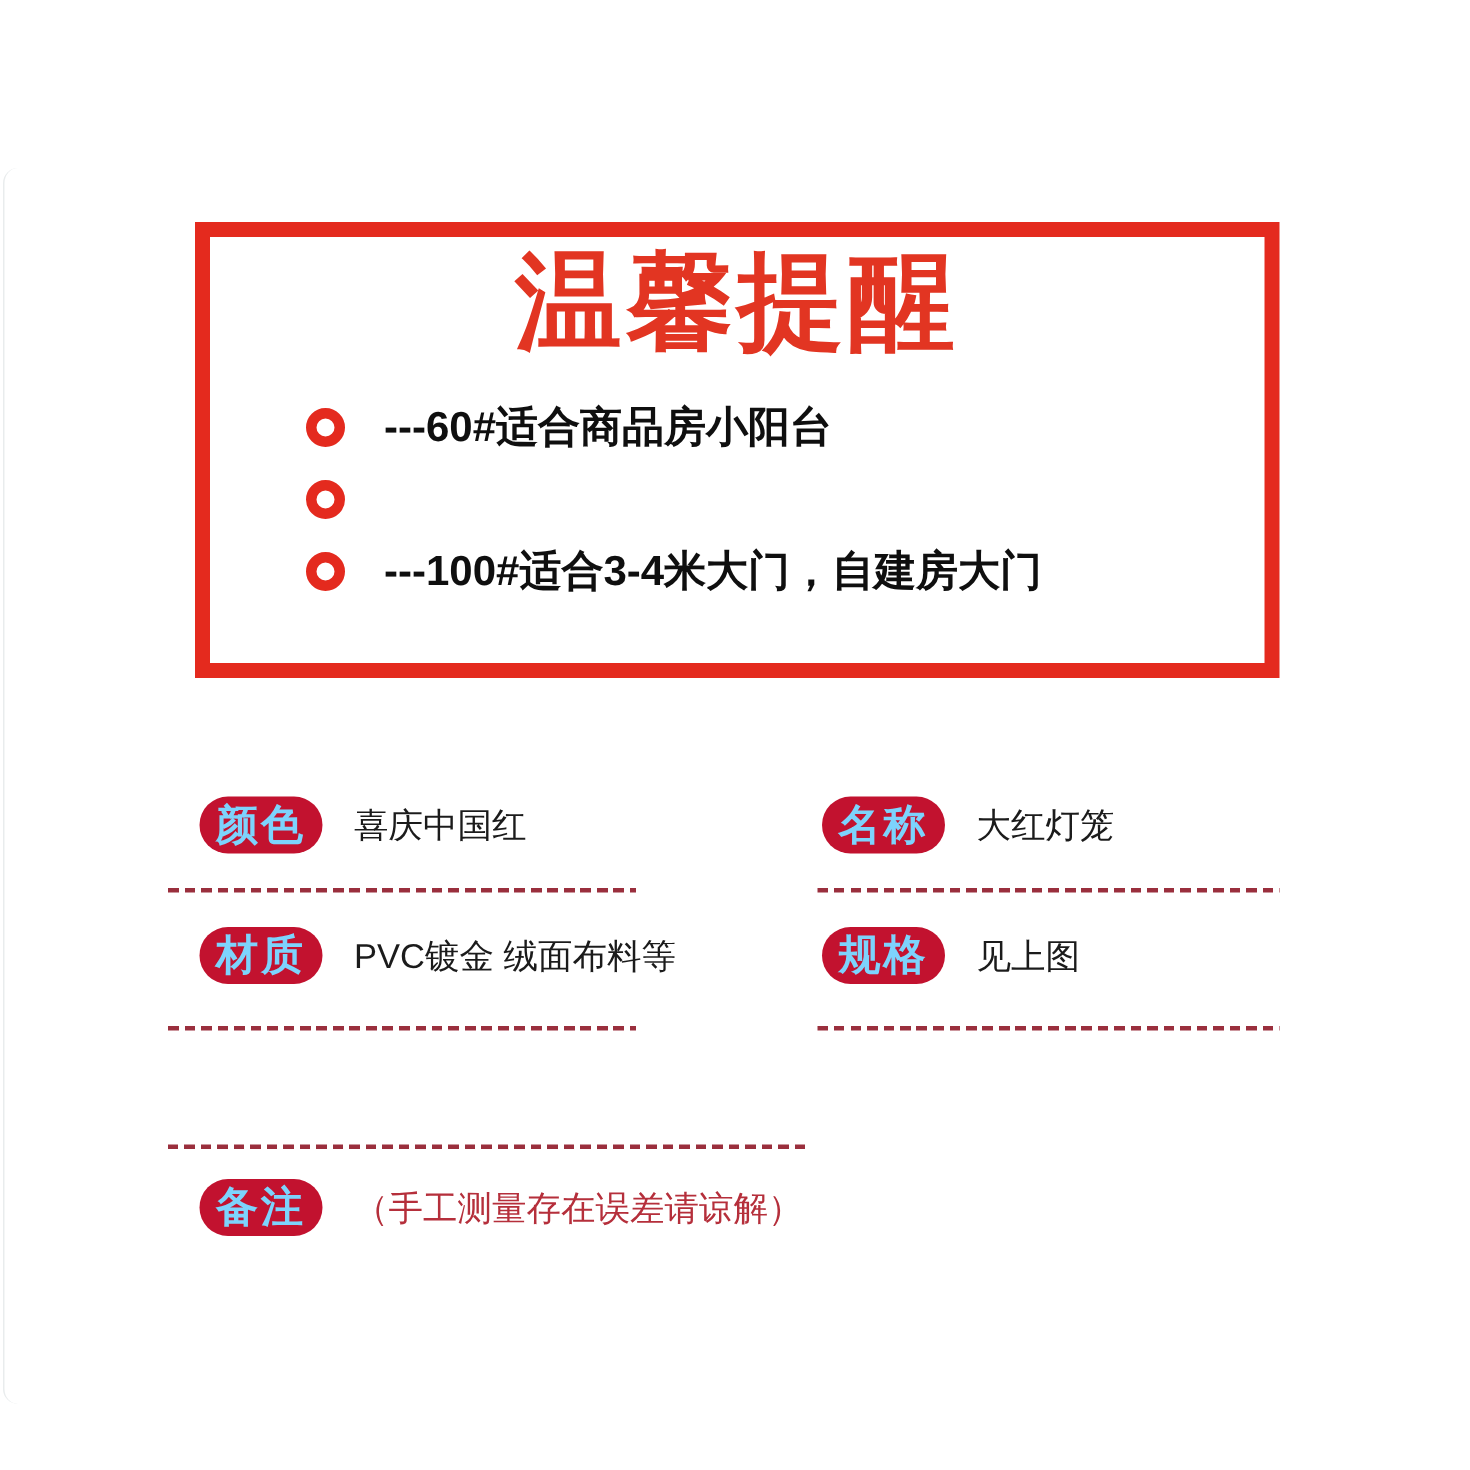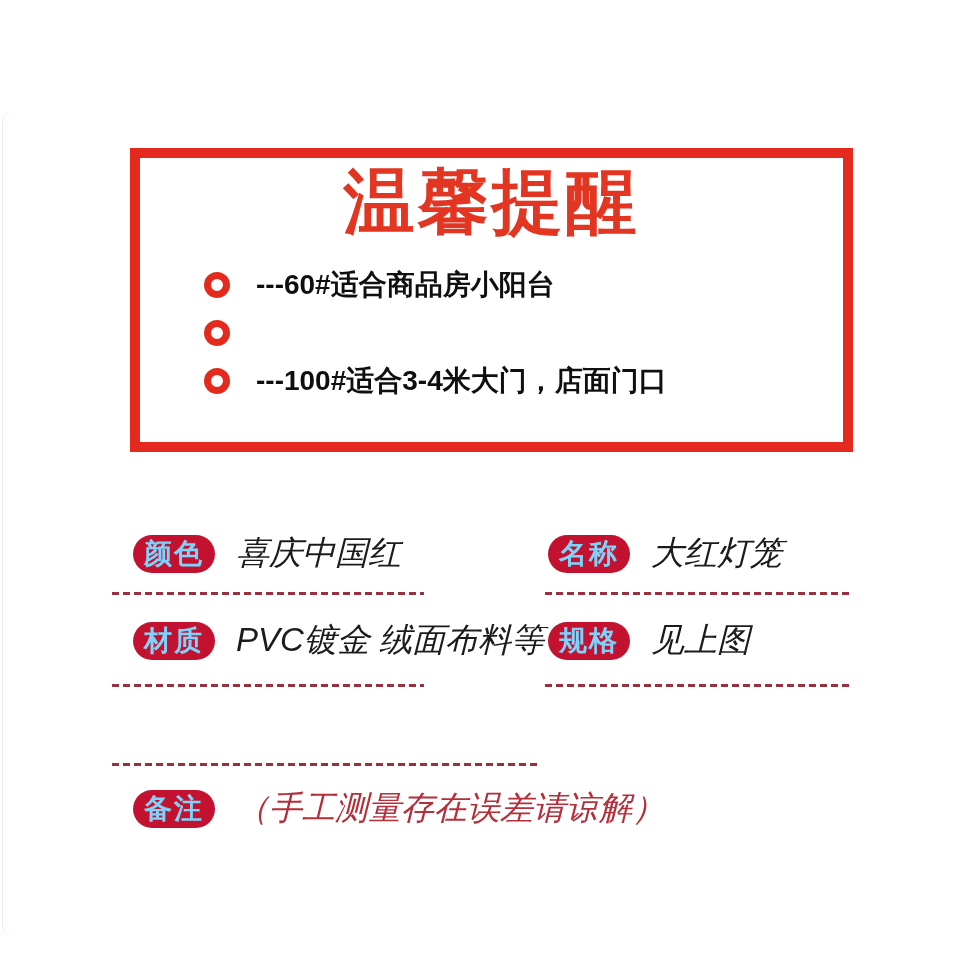--- a/index.html
+++ b/index.html
@@ -88,23 +88,22 @@
     width: 82px;
     height: 38px;
     border-radius: 19px;
     background: #c2122f;
     color: #7dd3fc;
     font-size: 28px;
     font-weight: 700;
     letter-spacing: 2px;
   }
   .value {
-    font-size: 33px;
+    font-size: 23px;
     color: #1b1b1b;
-    font-style: italic;
   }
   .value.red {
     color: #b52f3b;
   }
   .dash {
     position: absolute;
     height: 3px;
     background: repeating-linear-gradient(90deg, #9a2f3d 0 7px, transparent 7px 11px);
   }
 </style>
@@ -120,21 +119,21 @@
     <div class="bullet-list">
       <div class="bullet-row">
         <span class="ring"></span>
         <span class="bullet-text">---60#适合商品房小阳台</span>
       </div>
       <div class="bullet-row">
         <span class="ring"></span>
       </div>
       <div class="bullet-row">
         <span class="ring"></span>
-        <span class="bullet-text">---100#适合3-4米大门，店面门口</span>
+        <span class="bullet-text">---100#适合3-4米大门，自建房大门</span>
       </div>
     </div>
   </div>
 
   <div class="spec-row" style="left:133px; top:531px;">
     <span class="pill">颜色</span>
     <span class="value">喜庆中国红</span>
   </div>
   <div class="dash" style="left:112px; top:592px; width:312px;"></div>
 

